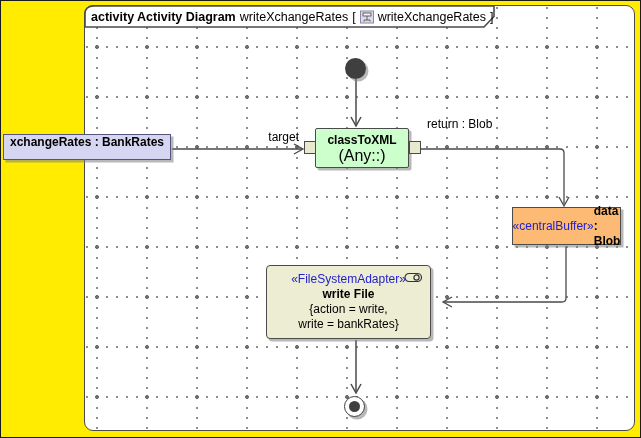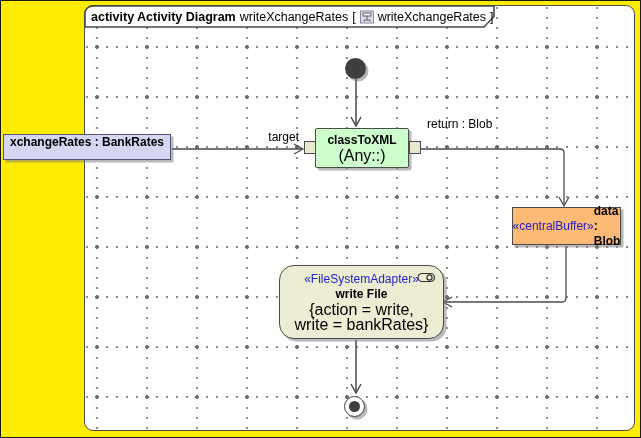--- a/index.html
+++ b/index.html
@@ -30,21 +30,21 @@
   .node{position:absolute;z-index:3;box-sizing:border-box;}
   .shadow{box-shadow:2.5px 2.5px 0 rgba(125,125,125,0.55);}
   .action{
     border:1.5px solid #4b4b4b;border-radius:2px;
     display:flex;flex-direction:column;align-items:center;justify-content:center;
     font-size:12px;color:#000;text-align:center;
   }
   .nm{font-weight:bold;font-size:12px;line-height:15px;}
   .sub{font-size:16px;line-height:15px;}
   .st{color:#2222cc;font-size:12px;line-height:15px;}
-  .tagline{font-size:16px;line-height:15px;}
+  .tagline{font-size:12px;line-height:15px;}
   .objectnode{
     border:1.4px solid #54547d;background:#d6d6f2;
     display:flex;align-items:flex-start;justify-content:center;
     font-weight:bold;font-size:12px;color:#000;
   }
   .buffer{
     border:1.5px solid #4b4b4b;background:#fdba74;
     display:flex;flex-direction:row;align-items:center;justify-content:center;
   }
   .pin{
@@ -132,21 +132,21 @@
     <div class="sub">(Any::)</div>
   </div>
   <div class="pin" style="left:303px;top:140px;"></div>
   <div class="pin" style="left:408px;top:140px;"></div>
 
   <div class="node buffer shadow" style="left:511px;top:206px;width:109px;height:38px;">
     <div class="st">«centralBuffer»</div>
     <div class="nm">data : Blob</div>
   </div>
 
-  <div class="node action shadow" style="left:278px;top:264px;width:165px;height:74px;background:#ededd3;border-radius:15px;">
+  <div class="node action shadow" style="left:265px;top:264px;width:165px;height:74px;background:#ededd3;border-radius:4px;">
     <span class="adorn-icon">
       <svg width="19" height="11" viewBox="0 0 19 11">
         <rect x="1" y="1.5" width="16.5" height="8" rx="4" fill="none" stroke="#333" stroke-width="1.2"></rect>
         <circle cx="12.5" cy="5.5" r="2.6" fill="none" stroke="#333" stroke-width="1.2"></circle>
       </svg>
     </span>
     <div class="st">«FileSystemAdapter»</div>
     <div class="nm">write File</div>
     <div class="tagline">{action = write,</div>
     <div class="tagline">write = bankRates}</div>

